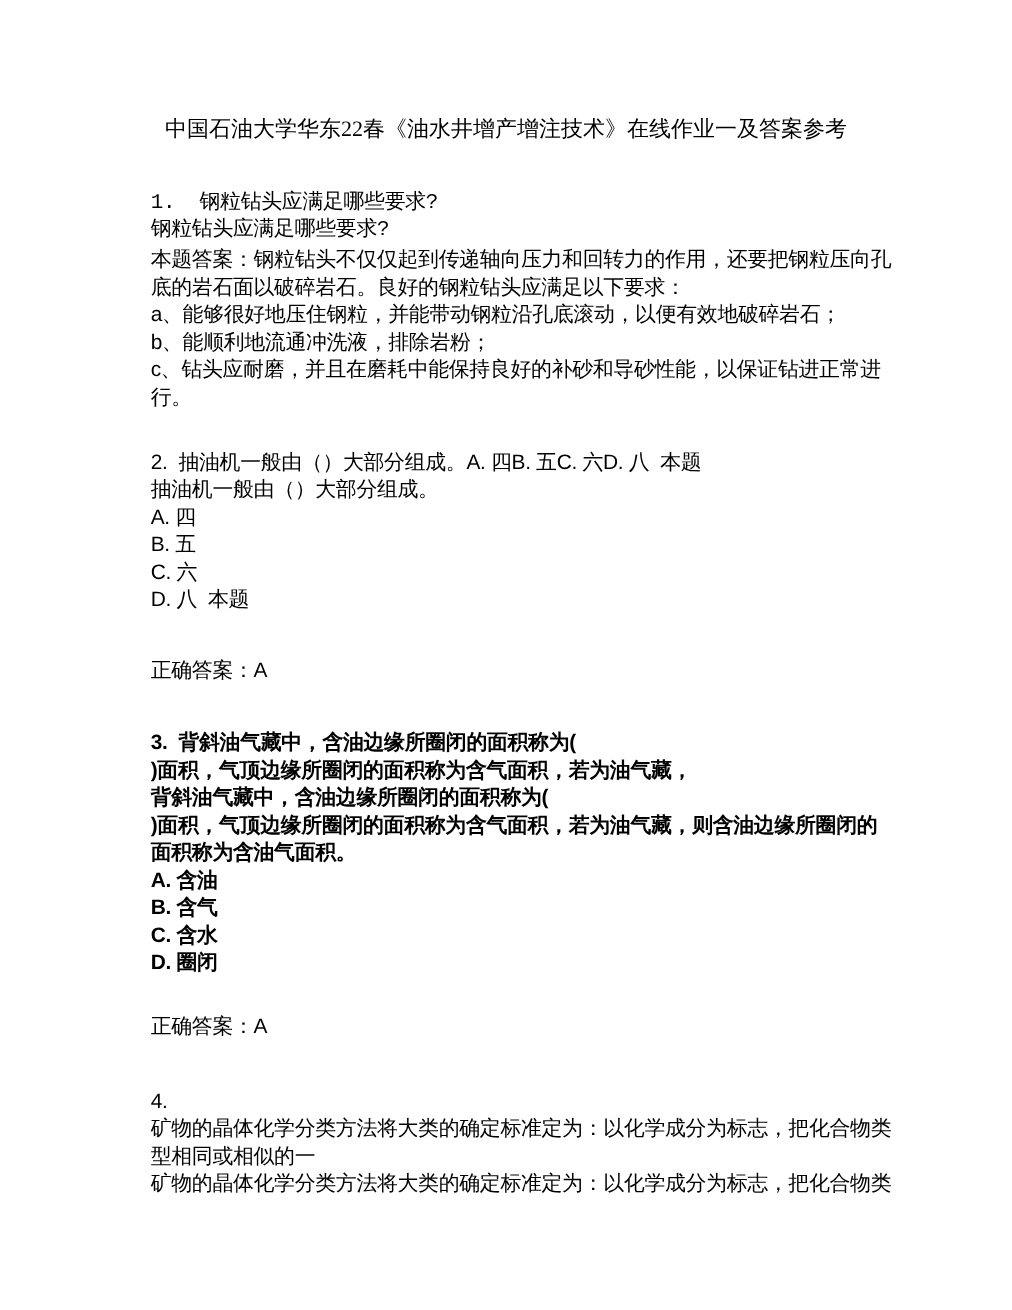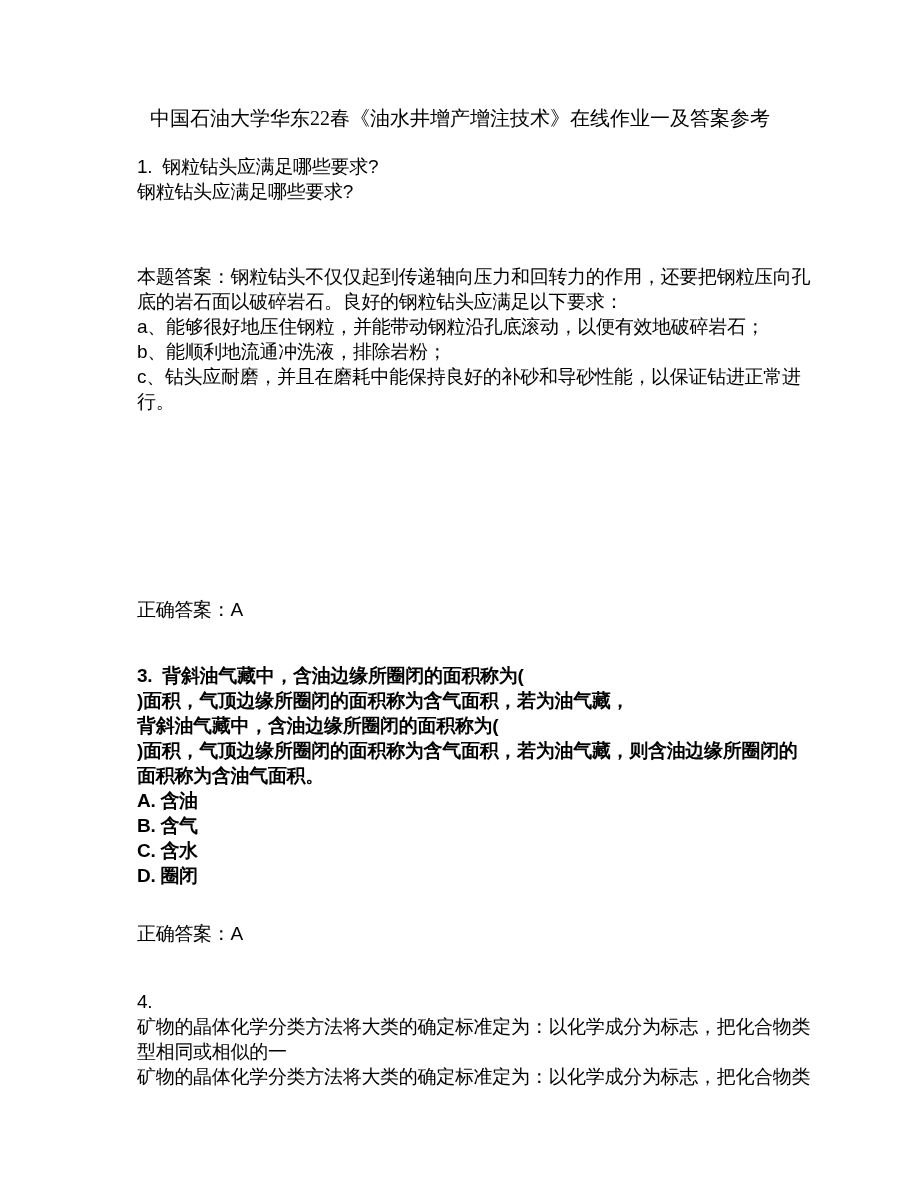--- a/index.html
+++ b/index.html
@@ -30,22 +30,22 @@
   .block {
     position: absolute;
     left: 137px;
     width: 680px;
     font-size: 19px;
     line-height: 25px;
     letter-spacing: -0.3px;
     white-space: pre-wrap;
     text-align: left;
   }
-  .q1-heading        { top: 154px; }
-  .q1-answer         { top: 224px; margin-top: 40px; }
+  .q1-heading        { top: 172px; font-family: Liberation Mono, monospace; }
+  .q1-answer         { top: 224px; }
   .q2-body           { top: 408px; }
   .q2-correct        { top: 597px; }
   .q3-body           { top: 663px; font-weight: bold; }
   .q3-correct        { top: 921px; }
   .q4-body           { top: 989px; }
 </style>
 </head>
 <body>
 
 <div class="page">
@@ -55,20 +55,26 @@
   <div class="block q1-heading">1.  钢粒钻头应满足哪些要求?
 钢粒钻头应满足哪些要求?</div>
 
   <div class="block q1-answer">本题答案：钢粒钻头不仅仅起到传递轴向压力和回转力的作用，还要把钢粒压向孔
 底的岩石面以破碎岩石。良好的钢粒钻头应满足以下要求：
 a、能够很好地压住钢粒，并能带动钢粒沿孔底滚动，以便有效地破碎岩石；
 b、能顺利地流通冲洗液，排除岩粉；
 c、钻头应耐磨，并且在磨耗中能保持良好的补砂和导砂性能，以保证钻进正常进
 行。</div>
 
+  <div class="block q2-body">2.  抽油机一般由（）大部分组成。A. 四B. 五C. 六D. 八  本题
+抽油机一般由（）大部分组成。
+A. 四
+B. 五
+C. 六
+D. 八  本题</div>
 
   <div class="block q2-correct">正确答案：A</div>
 
   <div class="block q3-body">3.  背斜油气藏中，含油边缘所圈闭的面积称为(
 )面积，气顶边缘所圈闭的面积称为含气面积，若为油气藏，
 背斜油气藏中，含油边缘所圈闭的面积称为(
 )面积，气顶边缘所圈闭的面积称为含气面积，若为油气藏，则含油边缘所圈闭的
 面积称为含油气面积。
 A. 含油
 B. 含气

